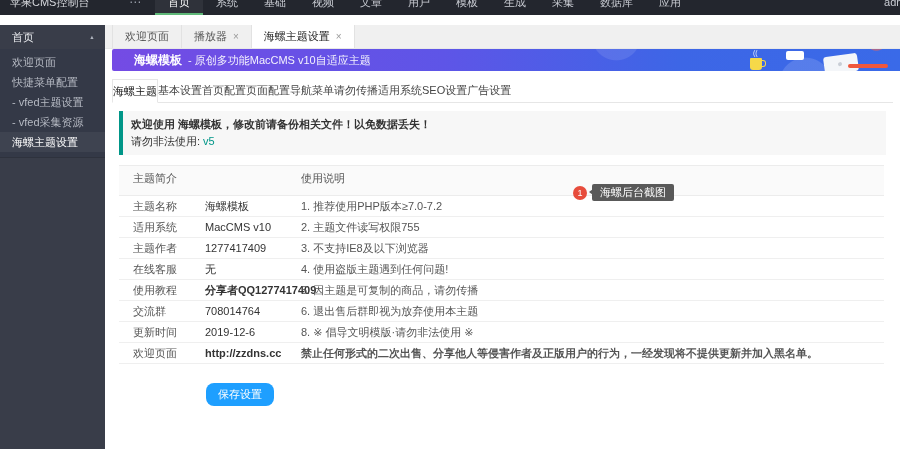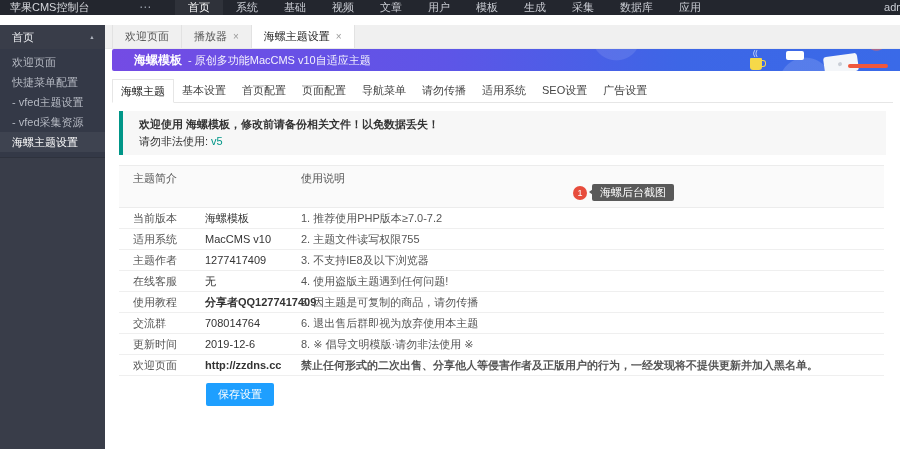--- a/index.html
+++ b/index.html
@@ -1,21 +1,21 @@
 <!DOCTYPE html>
 <html><head>
 <meta charset="utf-8">
 <style>
   html,body{margin:0;padding:0;background:#fff;}
   body{font-family:"Liberation Sans","DejaVu Sans",sans-serif;}
   .screen{position:relative;width:900px;height:449px;overflow:hidden;background:#fff;}
 
   
   .topbar{position:absolute;left:0;top:0;width:900px;height:15px;background:#23262E;
-    display:flex;align-items:center;color:#c9ccd3;font-size:11px;overflow:hidden;gap:10px;}
+    display:flex;align-items:flex-end;color:#c9ccd3;font-size:11px;overflow:hidden;}
   .logo{width:105px;line-height:25px;padding-left:10px;color:#d6d8dd;flex:0 0 auto;}
   .top-ellipsis{line-height:25px;padding:0 14px;color:#9aa0ab;font-size:12px;cursor:pointer;}
   .topnav{display:flex;}
   .topnav-item{line-height:25px;padding:0 13px;cursor:pointer;position:relative;color:#c9ccd3;}
   .topnav-item.active{background:rgba(255,255,255,.06);color:#fff;}
   .topnav-item.active::after{content:"";position:absolute;left:0;right:0;bottom:0;height:2px;background:#5FB878;}
   .top-user{margin-left:auto;line-height:25px;margin-right:-14px;color:#c9ccd3;}
 
   
   .sidebar{position:absolute;left:0;top:25px;width:105px;height:424px;background:#393D49;font-size:11px;}
@@ -50,42 +50,42 @@
   .deco-laptop::after{content:"";position:absolute;left:14px;top:7px;width:4px;height:4px;border-radius:50%;background:#c9ced6;}
   .deco-redbar{right:12px;top:15px;width:40px;height:4px;background:#F0573C;border-radius:2px;}
   .deco-bubble{right:96px;top:2px;width:18px;height:9px;background:#fff;border-radius:2px;}
   .deco-bubble::after{content:"";position:absolute;left:3px;bottom:-3px;border:3px solid transparent;border-top-color:#fff;}
   .deco-cup{right:138px;top:9px;width:12px;height:12px;background:#F6D949;border-radius:1px 1px 3px 3px;}
   .deco-cup::after{content:"";position:absolute;right:-4px;top:2px;width:4px;height:5px;border:1.5px solid #F6D949;border-left:none;border-radius:0 3px 3px 0;}
   .deco-steam{right:141px;top:1px;width:6px;height:6px;color:rgba(255,255,255,.85);font-size:7px;line-height:6px;}
 
   
   .theme-tabs{display:flex;margin:8px 7px 0 7px;border-bottom:1px solid #e6e6e6;height:23px;align-items:stretch;}
-  .theme-tab{line-height:23px;padding:0 8px;font-size:11px;color:#444;cursor:pointer;white-space:nowrap;}
+  .theme-tab{line-height:23px;padding:0 0;font-size:11px;color:#444;cursor:pointer;white-space:nowrap;}
   .theme-tab.active{background:#fff;border:1px solid #e6e6e6;border-bottom:1px solid #fff;margin-bottom:-1px;color:#111;}
 
   
-  .alert{margin:8px 14px 0 14px;background:#f7f7f7;border-left:4px solid #009688;padding:5px 16px;font-size:11px;color:#333;line-height:17px;}
+  .alert{margin:8px 14px 0 14px;background:#f7f7f7;border-left:4px solid #009688;padding:5px 8px;font-size:11px;color:#333;line-height:17px;}
   .alert-line1{font-weight:bold;}
   .alert-version{color:#009688;margin-left:3px;}
 
   
   .info-table{margin:10px 16px 0 14px;border-collapse:collapse;table-layout:fixed;width:765px;font-size:11px;}
   .info-table col.c1{width:72px;} .info-table col.c2{width:96px;}
   .info-table th{height:25px;text-align:left;font-weight:normal;color:#555;background:#fafafa;
-    border-top:1px solid #ececec;border-bottom:1px solid #ececec;padding:0 0 16px 14px;}
+    border-top:1px solid #ececec;border-bottom:1px solid #ececec;padding:0 0 4px 14px;}
   .info-table td{height:20px;border-bottom:1px solid #efefef;color:#555;padding:0 0 0 14px;white-space:nowrap;overflow:visible;}
   .info-table td.lbl{color:#555;}
   .info-table td.val{color:#333;}
   .bold{font-weight:bold;color:#222;}
   .red{color:#FF0000;font-weight:bold;}
 
   
   .save-btn{position:absolute;left:101px;top:358px;height:23px;padding:0 12px;background:#1E9FFF;color:#fff;
-    border:none;border-radius:2px;font-size:11px;cursor:pointer;font-family:inherit;}
+    border:none;border-radius:8px;font-size:11px;cursor:pointer;font-family:inherit;}
 
   
   .shot-tip{position:absolute;left:468px;top:159px;display:flex;align-items:center;}
   .tip-badge{width:14px;height:14px;border-radius:50%;background:#E74C3C;color:#fff;font-size:9px;line-height:14px;text-align:center;flex:0 0 auto;}
   .tip-box{position:relative;margin-left:5px;background:#595959;color:#fff;font-size:11px;line-height:17px;padding:0 8px;border-radius:2px;white-space:nowrap;}
   .tip-box::before{content:"";position:absolute;left:-6px;top:5px;border:3px solid transparent;border-right:4px solid #595959;}
 </style>
 </head>
 <body>
 
@@ -174,21 +174,21 @@
           <col class="c1">
           <col class="c2">
           <col>
         </colgroup>
       <tbody>
           <tr>
         <th colspan="2">主题简介</th>
         <th>使用说明</th>
       </tr>
       <tr>
-        <td class="lbl">当前版本</td>
+        <td class="lbl">主题名称</td>
         <td class="val">海螺模板</td>
         <td>1. 推荐使用PHP版本≥7.0-7.2</td>
       </tr>
       <tr>
         <td class="lbl">适用系统</td>
         <td class="val">MacCMS v10</td>
         <td>2. 主题文件读写权限755</td>
       </tr>
       <tr>
         <td class="lbl">主题作者</td>

